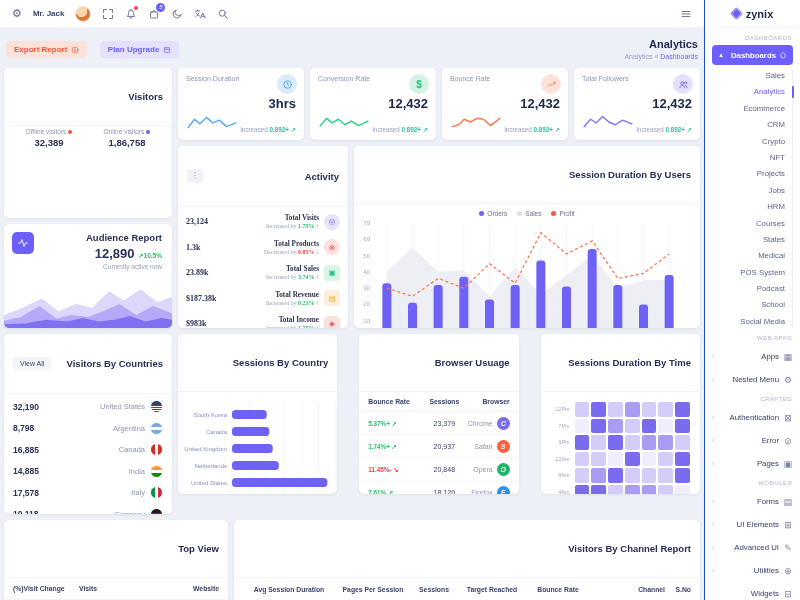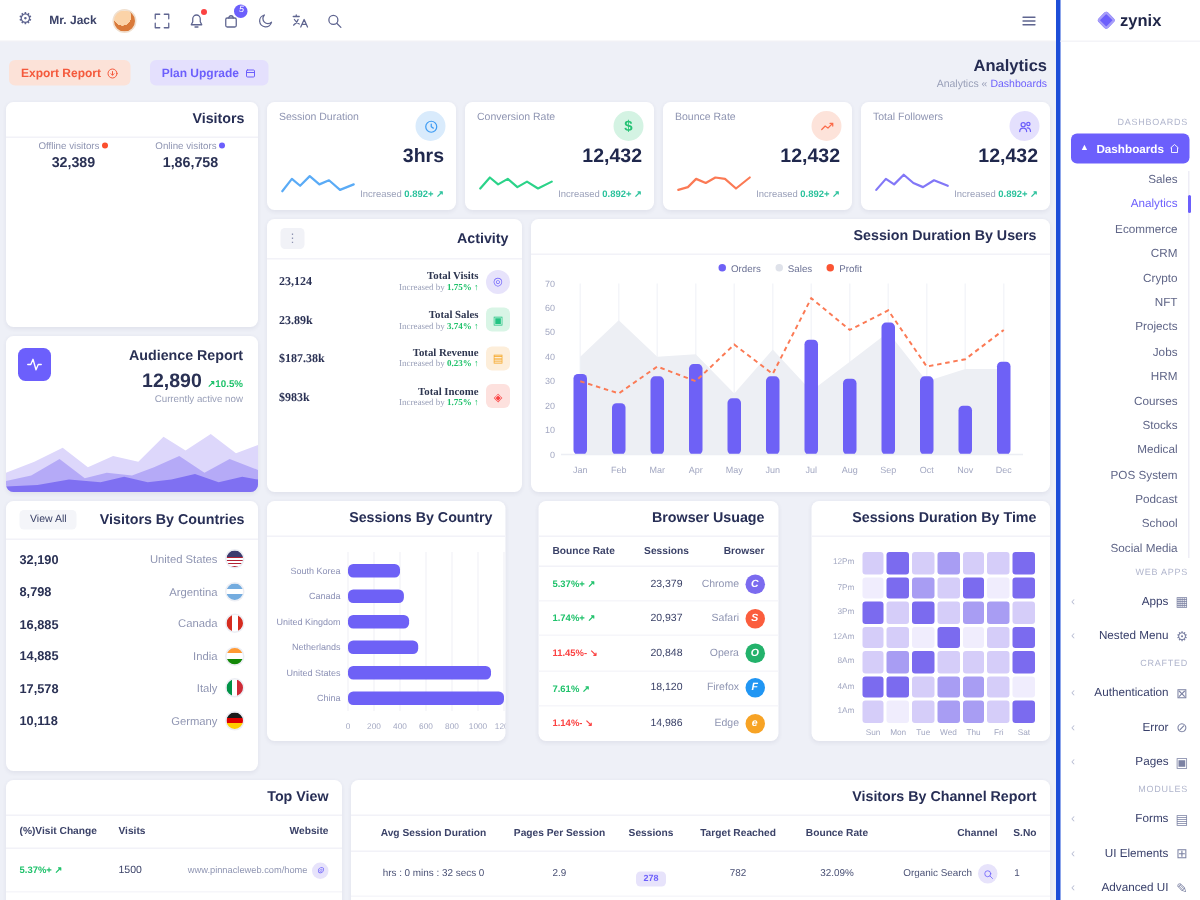--- a/index.html
+++ b/index.html
@@ -25,21 +25,21 @@
   .btn svg { width:8px; height:8px; fill:none; stroke-width:2; stroke-linecap:round; }
   .btn-export { background:#fce2d8; color:#f4593c; margin-right:8px; }
   .btn-export svg { stroke:#f4593c; }
   .btn-upgrade { background:#e4e0fd; color:#6c5ffc; }
   .btn-upgrade svg { stroke:#6c5ffc; }
   .pagetitle { font-size:11px; font-weight:bold; text-align:right; color:#252c52; }
   .crumbs { font-size:7px; color:#9aa0b9; text-align:right; margin-top:3px; }
   .crumbs .cur { color:#6c5ffc; }
 
   .card { background:#fff; border-radius:5px; box-shadow:0 1px 3px rgba(40,45,80,.07); overflow:hidden; }
-  .card-h { display:flex; align-items:center; justify-content:flex-end; padding:6px 9px; border-bottom:1px solid #f2f2f8; font-size:9.5px; font-weight:bold; color:#272e55; }
+  .card-h { display:flex; align-items:center; justify-content:flex-end; padding:23px 9px; border-bottom:1px solid #f2f2f8; font-size:9.5px; font-weight:bold; color:#272e55; }
   .card-h.split { justify-content:space-between; }
 
   .layout { display:flex; gap:6px; }
   .colL { width:168px; flex:none; display:flex; flex-direction:column; gap:6px; }
   .colR { flex:1; display:flex; flex-direction:column; gap:6px; }
   .rowStats { display:flex; gap:6px; height:72px; }
   .rowMid { display:flex; gap:6px; height:182px; }
   .rowThree { display:flex; gap:22px; height:160px; }
   .rowBottom { display:flex; gap:6px; margin-top:6px; height:150px; }
 
@@ -150,21 +150,21 @@
   .ch .tbl-row { grid-template-columns:92px 76px 46px 70px 62px 1fr 26px; height:30px; border-bottom:1px solid #f6f6fa; }
   .ch .cell { font-size:6.6px; text-align:center; color:#4a5175; }
   .ch .cell.l { text-align:center; }
   .badge { font-size:6px; font-weight:bold; padding:2px 5px; border-radius:3px; }
   .bg-pur { background:#e7e3fb; color:#6c5ffc; } .bg-red { background:#fde1de; color:#f4593c; }
   .chn { display:flex; align-items:center; justify-content:flex-end; gap:4px; font-size:6.6px; color:#4a5175; }
   .chico { width:13px; height:13px; border-radius:50%; display:flex; align-items:center; justify-content:center; }
   .chico svg { width:8px; height:8px; fill:none; stroke-width:1.6; stroke-linecap:round; }
 
   
-  .sidebar { width:96px; background:#fff; border-left:3px solid #1d4ed8; display:flex; flex-direction:column;gap:44px; }
+  .sidebar { width:96px; background:#fff; border-left:1px solid #1d4ed8; display:flex; flex-direction:column; }
   .logo { height:28px; border-bottom:1px solid #f4f4f8; display:flex; align-items:center; justify-content:center; gap:5px; font-size:11px; font-weight:bold; color:#1f2547; flex:none; }
   .logo-diamond { width:9px; height:9px; background:#6c5ffc; border-radius:2px; transform:rotate(45deg); box-shadow:inset 0 0 0 1.5px #a79ef8; }
   .side-scroll { flex:1; overflow:hidden; padding:2px 7px; }
   .side-cat { font-size:6px; color:#b0b5cc; text-align:right; letter-spacing:.5px; margin:5px 1px 4px; }
   .side-active-parent { background:#6c5ffc; color:#fff; border-radius:4px; height:20px; display:flex; align-items:center; justify-content:space-between; padding:0 6px; font-size:7.8px; cursor:pointer; }
   .sap-right { display:flex; align-items:center; gap:3px; font-weight:bold; }
   .sap-right svg { width:8px; height:8px; stroke:#fff; fill:none; stroke-width:1.8; stroke-linejoin:round; }
   .chev-up { font-size:6px; }
   .submenu { position:relative; padding-right:8px; margin:3px 0; }
   .submenu::before { content:""; position:absolute; right:0; top:2px; bottom:2px; width:1px; background:#eeedf6; }
@@ -410,20 +410,28 @@
               <span>Activity</span>
             </div>
             <div class="act-rows">
               <div class="act-row">
                 <span class="act-val">23,124</span>
                 <span class="act-mid">
                     <div class="act-lbl">Total Visits</div>
                     <div class="act-change dir-up"><span>Increased by</span> <b>1.75%</b></div>
                   </span>
                 <span class="act-ic" style="background:#e7e3fb;color:#6c5ffc">◎</span>
+              </div>
+              <div class="act-row">
+                <span class="act-val">1.3k</span>
+                <span class="act-mid">
+                    <div class="act-lbl">Total Products</div>
+                    <div class="act-change dir-down"><span>Decreased by</span> <b>0.85%</b></div>
+                  </span>
+                <span class="act-ic" style="background:#fde1de;color:#fb4242">⊗</span>
               </div>
               <div class="act-row">
                 <span class="act-val">23.89k</span>
                 <span class="act-mid">
                     <div class="act-lbl">Total Sales</div>
                     <div class="act-change dir-up"><span>Increased by</span> <b>3.74%</b></div>
                   </span>
                 <span class="act-ic" style="background:#d9f5e6;color:#23c483;border-radius:4px">▣</span>
               </div>
               <div class="act-row">
@@ -756,21 +764,21 @@
       <div class="sub-item">Sales</div>
       <div class="sub-item active">Analytics</div>
       <div class="sub-item">Ecommerce</div>
       <div class="sub-item">CRM</div>
       <div class="sub-item">Crypto</div>
       <div class="sub-item">NFT</div>
       <div class="sub-item">Projects</div>
       <div class="sub-item">Jobs</div>
       <div class="sub-item">HRM</div>
       <div class="sub-item">Courses</div>
-      <div class="sub-item">Stocks</div>
+      <div class="sub-item">States</div>
       <div class="sub-item">Medical</div>
       <div class="sub-item">POS System</div>
       <div class="sub-item">Podcast</div>
       <div class="sub-item">School</div>
       <div class="sub-item">Social Media</div>
     </div>
 
     <div class="side-cat">WEB APPS</div>
     <div class="side-item">
         <span class="chev">‹</span>

